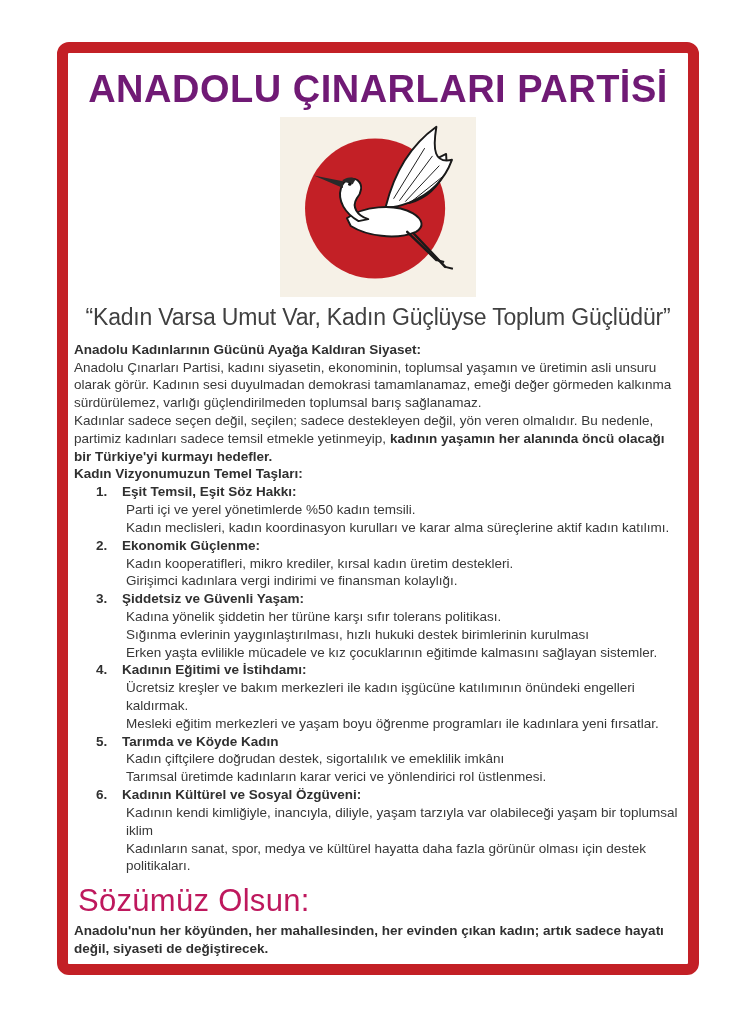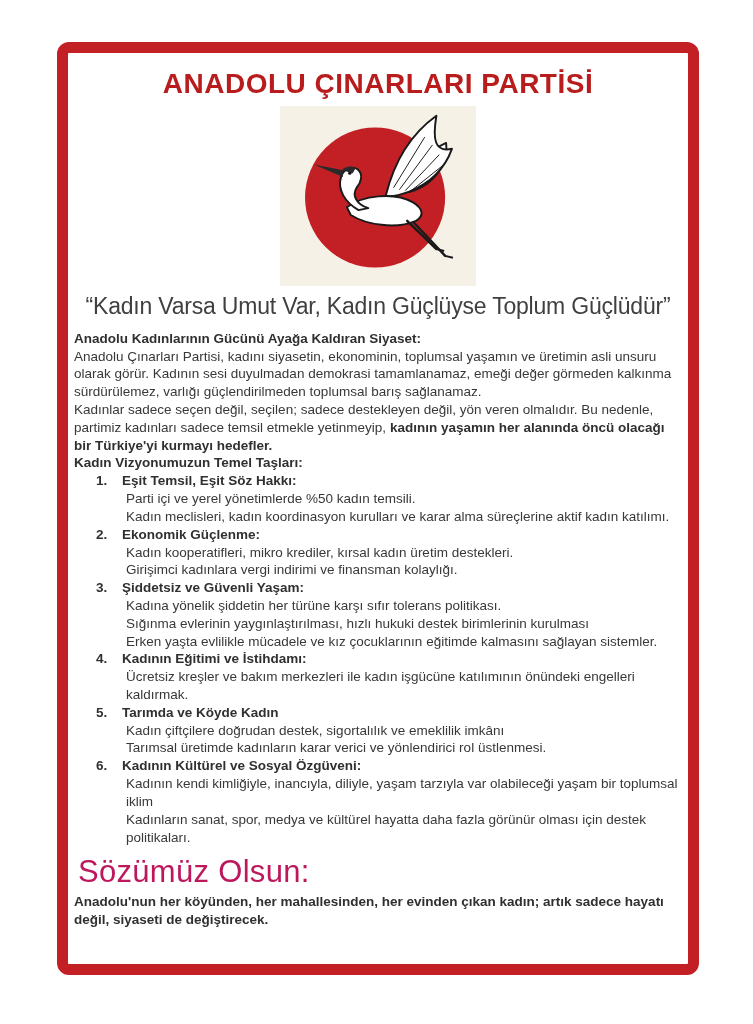--- a/index.html
+++ b/index.html
@@ -5,21 +5,21 @@
   * { margin:0; padding:0; box-sizing:border-box; }
   html,body { width:753px; height:1024px; background:#ffffff;
     font-family:"Liberation Sans", sans-serif; color:#373737; }
   .poster-frame {
     position:absolute; left:57px; top:42px; width:642px; height:933px;
     border:11px solid #c32026; border-radius:12px; background:#ffffff;
     overflow:hidden;
   }
   .party-title {
     text-align:center; margin-top:16px;
-    font-size:28px; font-weight:900; letter-spacing:0.5px; color:#b91c1c;
+    font-size:38px; font-weight:900; letter-spacing:0.5px; color:#701a75;
     line-height:1.1;
   }
   .logo-wrap { display:flex; justify-content:center; margin-top:6px; }
   .logo-box { width:196px; height:180px; background:#f6f1e7; }
   .slogan {
     text-align:center; margin-top:7px;
     font-size:23px; font-weight:400; color:#404040; letter-spacing:-0.2px;
   }
   .content {
     padding:10px 10px 0 6px;
@@ -113,20 +113,21 @@
         <div class="vision-line">Sığınma evlerinin yaygınlaştırılması, hızlı hukuki destek birimlerinin kurulması</div>
         <div class="vision-line">Erken yaşta evlilikle mücadele ve kız çocuklarının eğitimde kalmasını sağlayan sistemler.</div>
       </div>
 
       <div>
         <div class="vision-item-head">
           <span class="vision-item-num">4.</span>
           <span>Kadının Eğitimi ve İstihdamı:</span>
         </div>
         <div class="vision-line">Ücretsiz kreşler ve bakım merkezleri ile kadın işgücüne katılımının önündeki engelleri kaldırmak.</div>
+        <div class="vision-line">Mesleki eğitim merkezleri ve yaşam boyu öğrenme programları ile kadınlara yeni fırsatlar.</div>
       </div>
 
       <div>
         <div class="vision-item-head">
           <span class="vision-item-num">5.</span>
           <span>Tarımda ve Köyde Kadın</span>
         </div>
         <div class="vision-line">Kadın çiftçilere doğrudan destek, sigortalılık ve emeklilik imkânı</div>
         <div class="vision-line">Tarımsal üretimde kadınların karar verici ve yönlendirici rol üstlenmesi.</div>
       </div>

